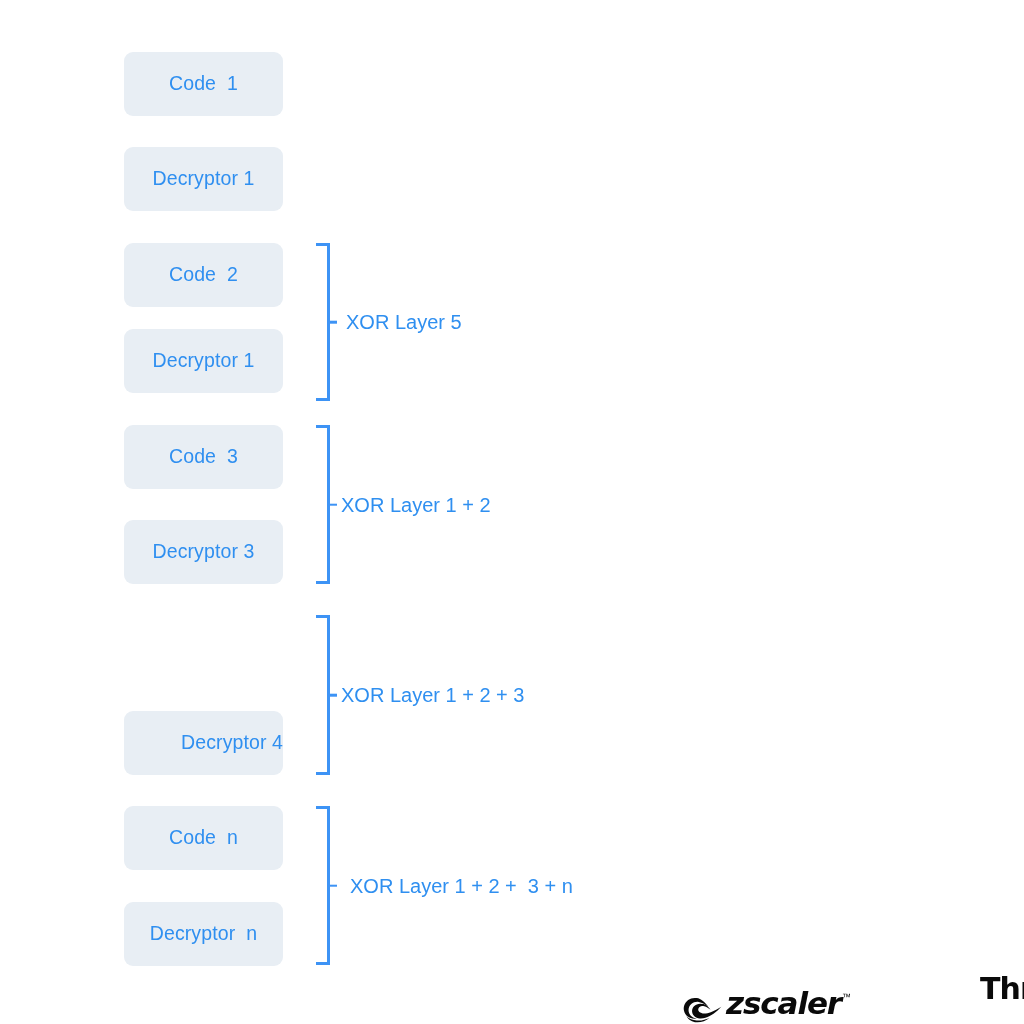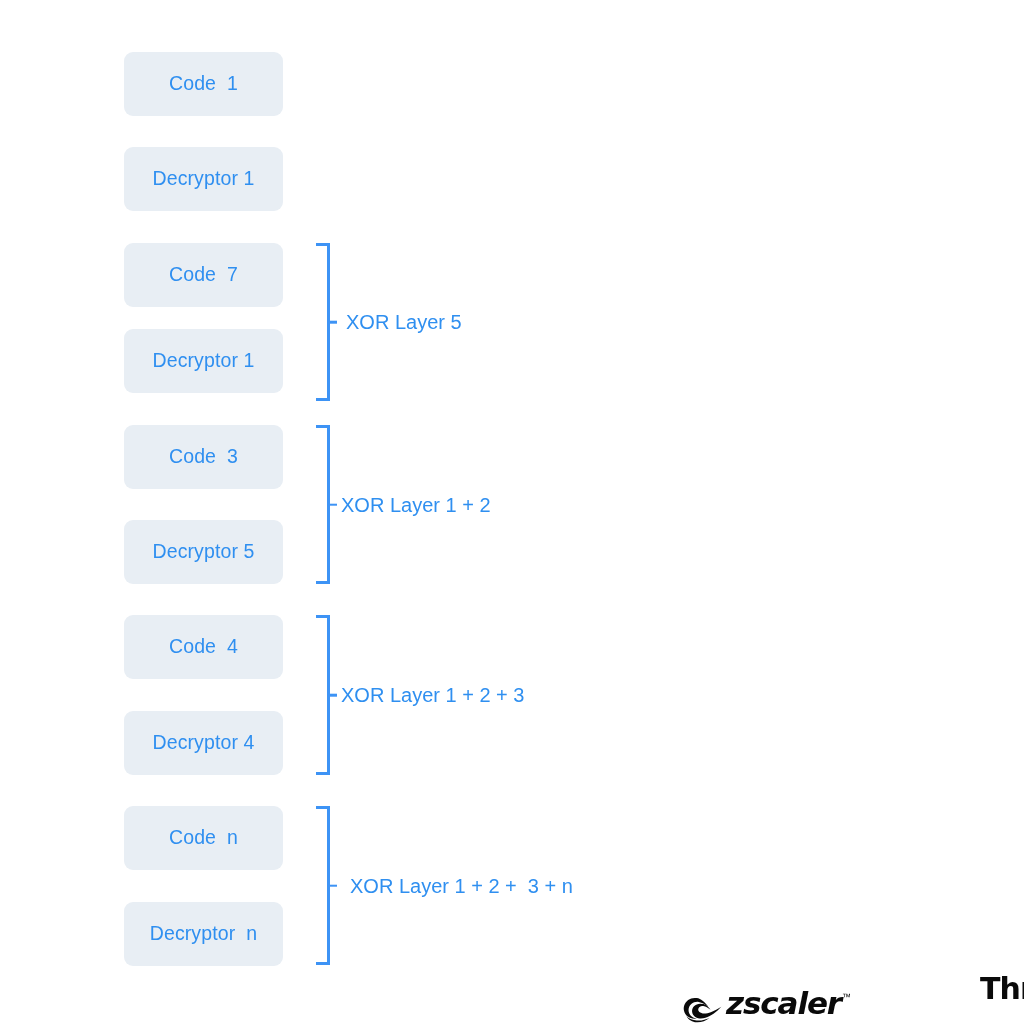--- a/index.html
+++ b/index.html
@@ -152,40 +152,37 @@
 
   <div class="node-box" style="top:36px;">
     <span class="node-label">Code  1</span>
   </div>
 
   <div class="node-box" style="top:131px;">
     <span class="node-label">Decryptor 1</span>
   </div>
 
   <div class="node-box" style="top:227px;">
-    <span class="node-label">Code  7</span>
+    <span class="node-label">Code  2</span>
   </div>
 
   <div class="node-box" style="top:313px;">
     <span class="node-label">Decryptor 1</span>
   </div>
 
   <div class="node-box" style="top:409px;">
     <span class="node-label">Code  3</span>
   </div>
 
   <div class="node-box" style="top:504px;">
-    <span class="node-label">Decryptor 5</span>
-  </div>
-
-  <div class="node-box" style="top:599px;">
-    <span class="node-label">Code  4</span>
-  </div>
-
-  <div class="node-box" style="top:695px;">
+    <span class="node-label">Decryptor 3</span>
+  </div>
+
+
+  <div class="node-box" style="top:695px;justify-content:flex-end;">
     <span class="node-label">Decryptor 4</span>
   </div>
 
   <div class="node-box" style="top:886px;">
     <span class="node-label">Decryptor  n</span>
   </div>
 
   <div class="node-box" style="top:790px;">
     <span class="node-label">Code  n</span>
   </div>

